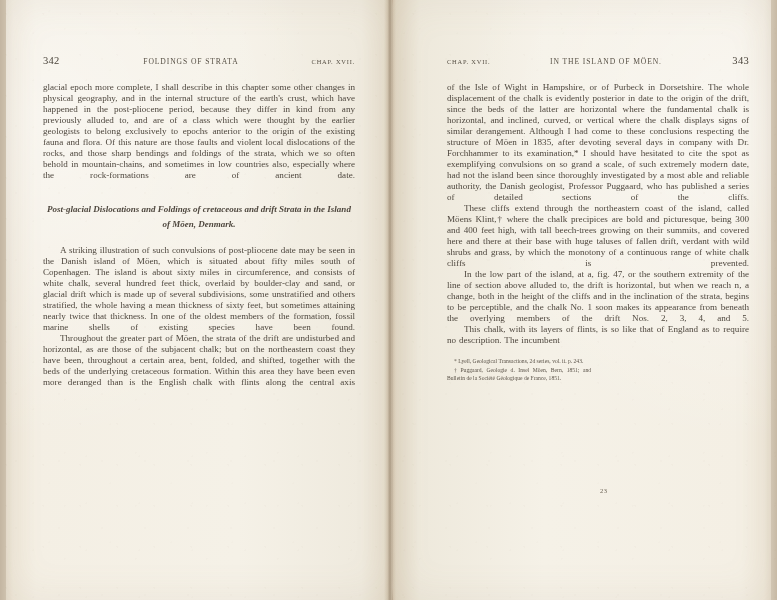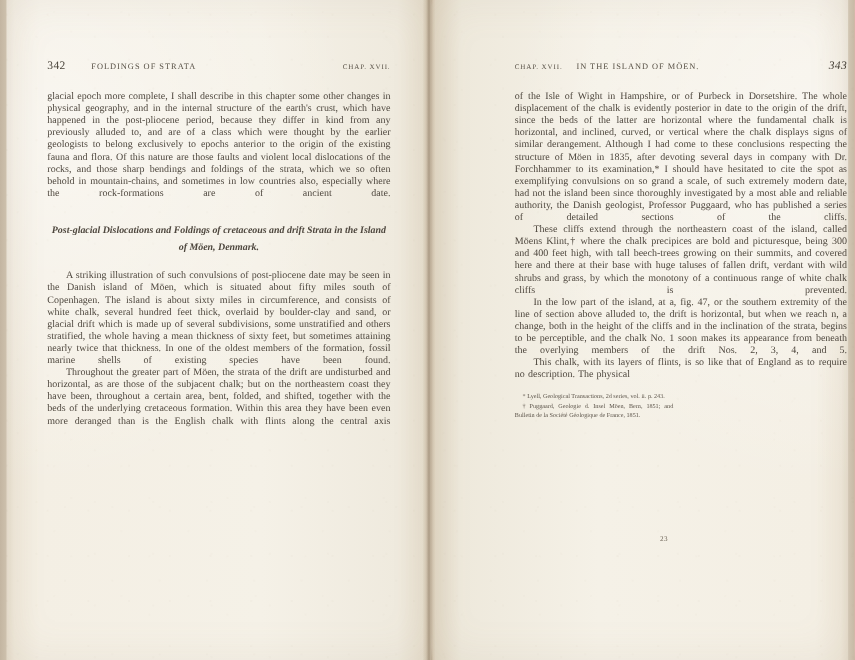--- a/index.html
+++ b/index.html
@@ -93,50 +93,51 @@
     background-size: 37px 41px, 53px 47px, 61px 59px, 43px 67px, 71px 53px;
   }
 
   
   .page-body {
     position: absolute;
     z-index: 5;
     color: #4c463d;
   }
   .page-body.left  { left: 43px;  top: 55px; width: 312px; }
-  .page-body.right { left: 468px; top: 55px; width: 302px; }
+  .page-body.right { left: 447px; top: 55px; width: 302px; }
 
   .running-head {
     display: flex;
     align-items: baseline;
     font-size: 7.6px;
     letter-spacing: 0.9px;
     color: #575045;
     margin-bottom: 17px;
     height: 10px;
   }
   .folio {
     font-size: 10.5px;
     letter-spacing: 0.3px;
     color: #4a443b;
     font-variant: normal;
   }
   .head-title {
     flex: 1;
+    text-align: center;
     text-transform: uppercase;
   }
   .head-chap {
     text-transform: uppercase;
     font-size: 6.4px;
     letter-spacing: 0.8px;
   }
   .running-head.left .folio  { width: 40px; text-align: left; }
   .running-head.left .head-chap { width: 56px; text-align: right; }
   .running-head.right .head-chap { width: 56px; text-align: left; }
-  .running-head.right .folio { width: 40px; text-align: right; font-style: italic; }
+  .running-head.right .folio { width: 40px; text-align: right; }
 
   p.para {
     margin: 0;
     font-size: 9.1px;
     line-height: 11px;
     text-align: justify;
     text-align-last: left;
     text-indent: 17px;
     color: #4e473e;
     word-spacing: 0.6px;
@@ -215,21 +216,21 @@
       <span class="head-title">In the Island of Möen.</span>
       <span class="folio">343</span>
     </div>
 
     <p class="para cont flush-last">of the Isle of Wight in Hampshire, or of Purbeck in Dorsetshire. The whole displacement of the chalk is evidently posterior in date to the origin of the drift, since the beds of the latter are horizontal where the fundamental chalk is horizontal, and inclined, curved, or vertical where the chalk displays signs of similar derangement. Although I had come to these conclusions respecting the structure of Möen in 1835, after devoting several days in company with Dr. Forchhammer to its examination,* I should have hesitated to cite the spot as exemplifying convulsions on so grand a scale, of such extremely modern date, had not the island been since thoroughly investigated by a most able and reliable authority, the Danish geologist, Professor Puggaard, who has published a series of detailed sections of the cliffs.</p>
 
     <p class="para flush-last">These cliffs extend through the northeastern coast of the island, called Möens Klint,† where the chalk precipices are bold and picturesque, being 300 and 400 feet high, with tall beech-trees growing on their summits, and covered here and there at their base with huge taluses of fallen drift, verdant with wild shrubs and grass, by which the monotony of a continuous range of white chalk cliffs is prevented.</p>
 
     <p class="para flush-last">In the low part of the island, at a, fig. 47, or the southern extremity of the line of section above alluded to, the drift is horizontal, but when we reach n, a change, both in the height of the cliffs and in the inclination of the strata, begins to be perceptible, and the chalk No. 1 soon makes its appearance from beneath the overlying members of the drift Nos. 2, 3, 4, and 5.</p>
 
-    <p class="para">This chalk, with its layers of flints, is so like that of England as to require no description. The physical</p>
+    <p class="para">This chalk, with its layers of flints, is so like that of England as to require no description. The incumbent</p>
 
     <div class="footnotes">
       <p>
         <span class="fn-mark">*</span><span>Lyell, Geological Transactions, 2d series, vol. ii. p. 243.</span>
       </p>
       <p>
         <span class="fn-mark">†</span><span>Puggaard, Geologie d. Insel Möen, Bern, 1851; and Bulletin de la Société Géologique de France, 1851.</span>
       </p>
     </div>
   </div>

